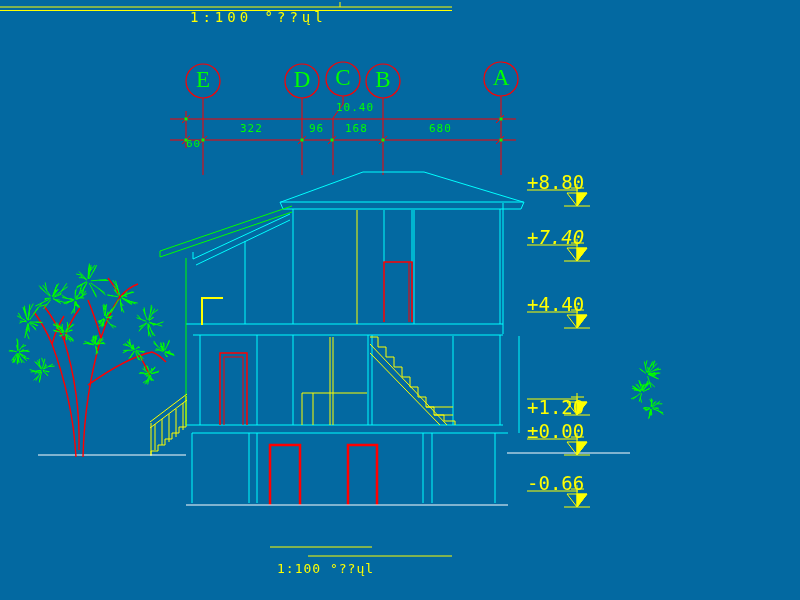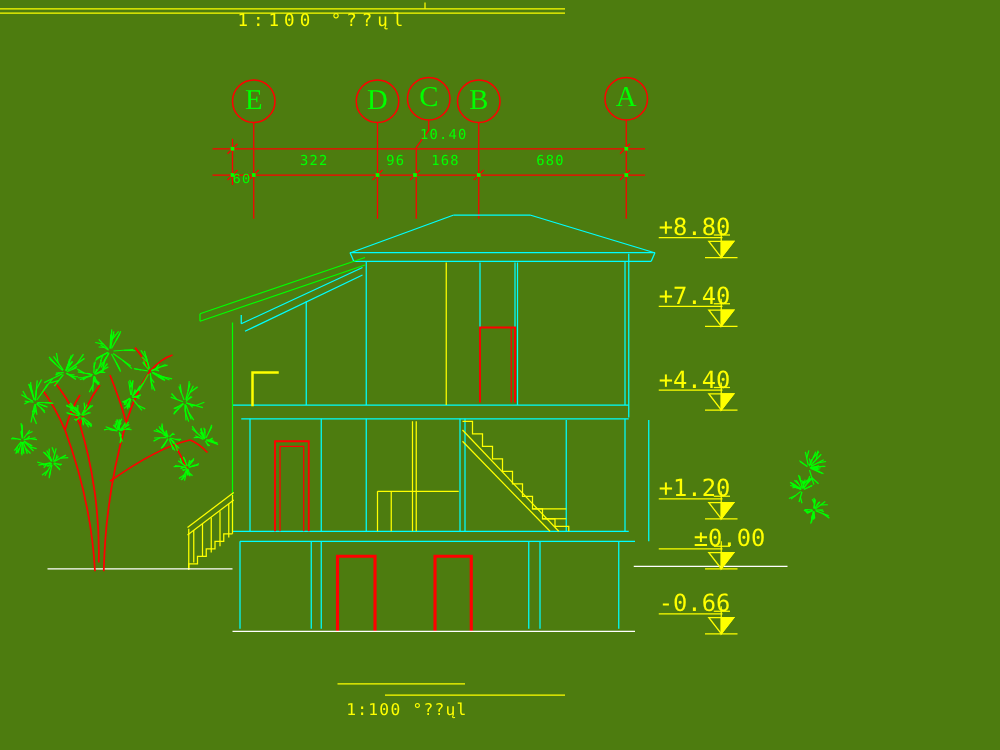--- a/index.html
+++ b/index.html
@@ -1,16 +1,16 @@
 <!DOCTYPE html>
 <html><head>
 <meta charset="utf-8">
 <style>
   html,body{margin:0;padding:0;background:#000;}
-  .canvas{position:relative;width:800px;height:600px;background:#4d7c0f;overflow:hidden;
+  .canvas{position:relative;width:800px;height:600px;background:#0369a1;overflow:hidden;
           font-family:"DejaVu Sans Mono", monospace;}
   .canvas svg{position:absolute;left:0;top:0;}
   .txt{position:absolute;white-space:nowrap;line-height:1;}
   .cad-green{color:#00ff00;}
   .cad-yellow{color:#ffff00;}
   .dim{font-size:11px;letter-spacing:1px;}
   .bubble-letter{font-family:"Liberation Serif", serif;font-size:23px;color:#00ff00;
                  width:36px;text-align:center;}
   .elev{font-size:19px;letter-spacing:0px;}
   .scale-small{font-size:14px;letter-spacing:4px;}
@@ -692,21 +692,21 @@
 <div class="txt bubble-letter" style="left:483px;top:66px;">A</div>
 
 <div class="txt cad-green dim" style="left:336px;top:102px;">10.40</div>
 <div class="txt cad-green dim" style="left:186px;top:139px;font-family:Liberation Mono, monospace;">60</div>
 <div class="txt cad-green dim" style="left:240px;top:123px;">322</div>
 <div class="txt cad-green dim" style="left:309px;top:123px;">96</div>
 <div class="txt cad-green dim" style="left:345px;top:123px;">168</div>
 <div class="txt cad-green dim" style="left:429px;top:123px;">680</div>
 
 <div class="txt cad-yellow elev" style="left:527px;top:173px;">+8.80</div>
-<div class="txt cad-yellow elev" style="left:527px;top:228px;">+7.40</div>
+<div class="txt cad-yellow elev" style="left:527px;top:228px;font-style:italic;">+7.40</div>
 <div class="txt cad-yellow elev" style="left:527px;top:295px;text-align:center;">+4.40</div>
-<div class="txt cad-yellow elev" style="left:527px;top:382px;">+1.20</div>
-<div class="txt cad-yellow elev" style="left:555px;top:422px;text-align:right;">±0.00</div>
+<div class="txt cad-yellow elev" style="left:527px;top:398px;">+1.20</div>
+<div class="txt cad-yellow elev" style="left:527px;top:422px;text-align:right;">±0.00</div>
 <div class="txt cad-yellow elev" style="left:527px;top:474px;">-0.66</div>
 
 <div class="txt cad-yellow scale-small2" style="left:277px;top:562px;">1:100 °??ųl</div>
 
 </div>
 
 </body></html>

